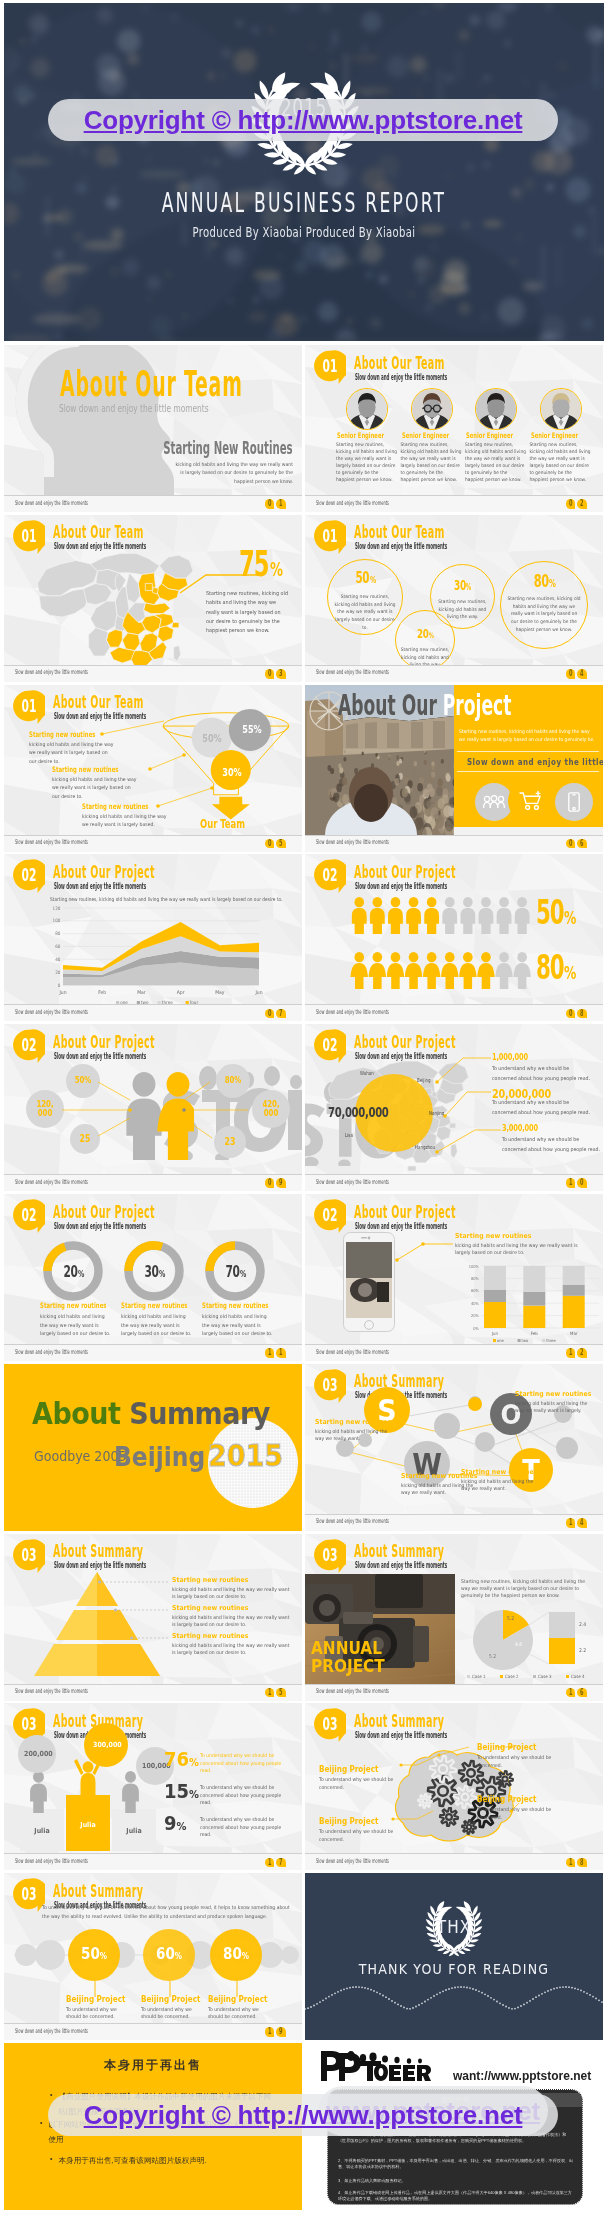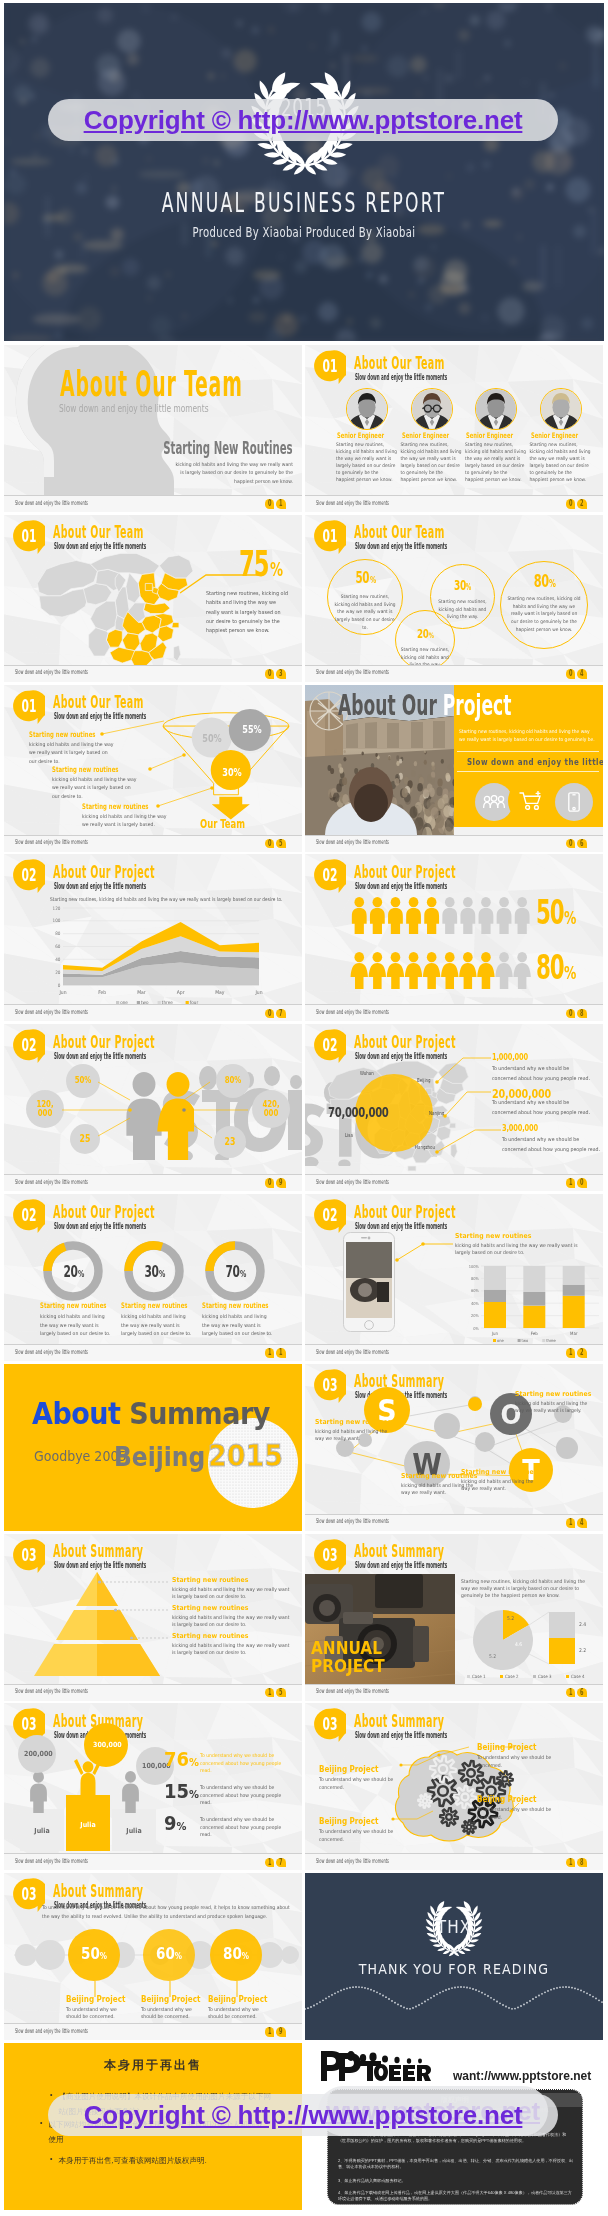--- a/index.html
+++ b/index.html
@@ -1524,21 +1524,21 @@
     <div class="slide " style="left:4px;top:1363.8px">
       <div class="abs" style="inset:0;background:#FFBF00"></div>
       <div class="abs" style="left:204px;top:54px;width:90px;height:90px;border-radius:50%;background:#fafafa;overflow:hidden"><svg width="90" height="90">
           <defs>
             <pattern id="dots13" width="3" height="3" patternUnits="userSpaceOnUse">
               <circle cx="1" cy="1" r=".55" fill="#cfcfcf"></circle>
             </pattern>
           </defs>
           <rect width="90" height="90" fill="url(#dots13)"></rect>
         </svg></div>
-      <div class="abs" style="left:28px;top:32px;font-size:30px;font-weight:700;font-family:'DejaVu Sans',sans-serif;font-stretch:condensed;letter-spacing:-.5px;white-space:nowrap"><span style="color:#1d4ed8">About</span><span style="color:#6e6e6e"> </span><span style="color:#5c5c5c">Summary</span></div>
+      <div class="abs" style="left:28px;top:32px;font-size:30px;font-weight:700;font-family:'DejaVu Sans',sans-serif;font-stretch:condensed;letter-spacing:-.5px;white-space:nowrap"><span style="color:#4d7c0f">About</span><span style="color:#6e6e6e"> </span><span style="color:#5c5c5c">Summary</span></div>
       <div class="abs" style="left:30px;top:84px;font-size:14px;color:#6b6b6b;font-family:'DejaVu Sans',sans-serif;font-stretch:condensed;font-weight:400">Goodbye 2005</div>
       <div class="abs" style="left:110px;top:78px;font-size:26px;color:#7a7a7a;font-weight:700;font-family:'DejaVu Sans',sans-serif;font-stretch:condensed">Beijing</div>
       <div class="abs" style="left:204px;top:74px;font-size:30px;color:#FFBF00;font-weight:700;font-family:'DejaVu Sans',sans-serif;font-stretch:condensed;-webkit-text-stroke:1px #b8b8b8">2015</div>
     </div>
     <div class="slide " style="left:305px;top:1363.8px">
       <div class="stex">
         <svg width="299" height="168" preserveAspectRatio="none" style="position:absolute;left:0;top:0">
           <use href="#texbg" width="299" height="168"></use>
         </svg>
       </div>

